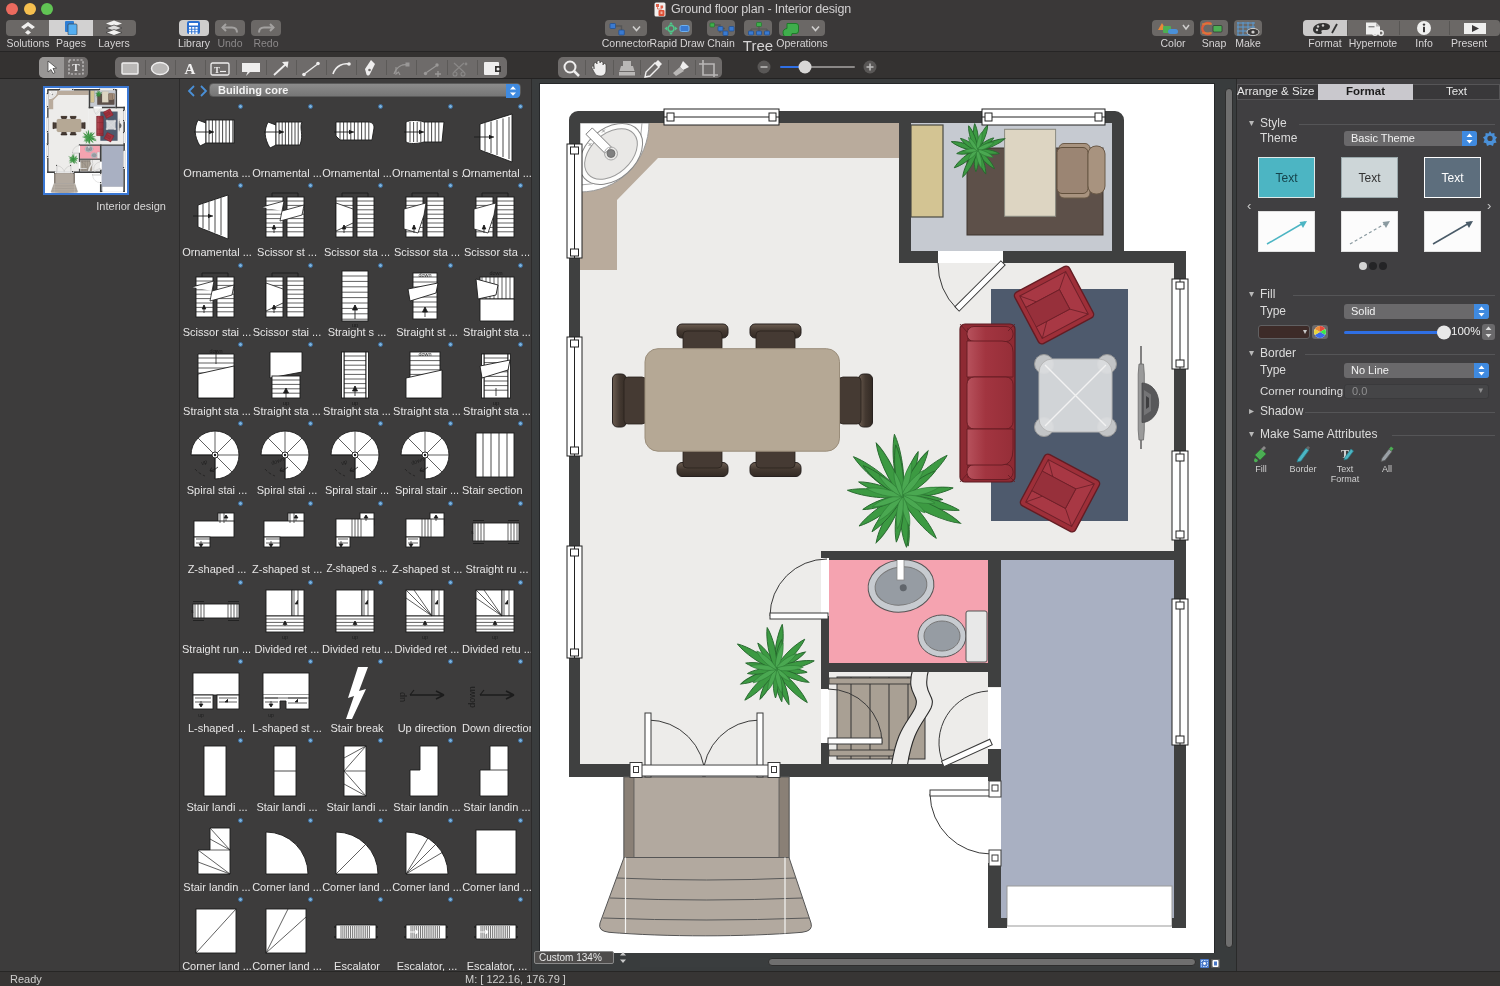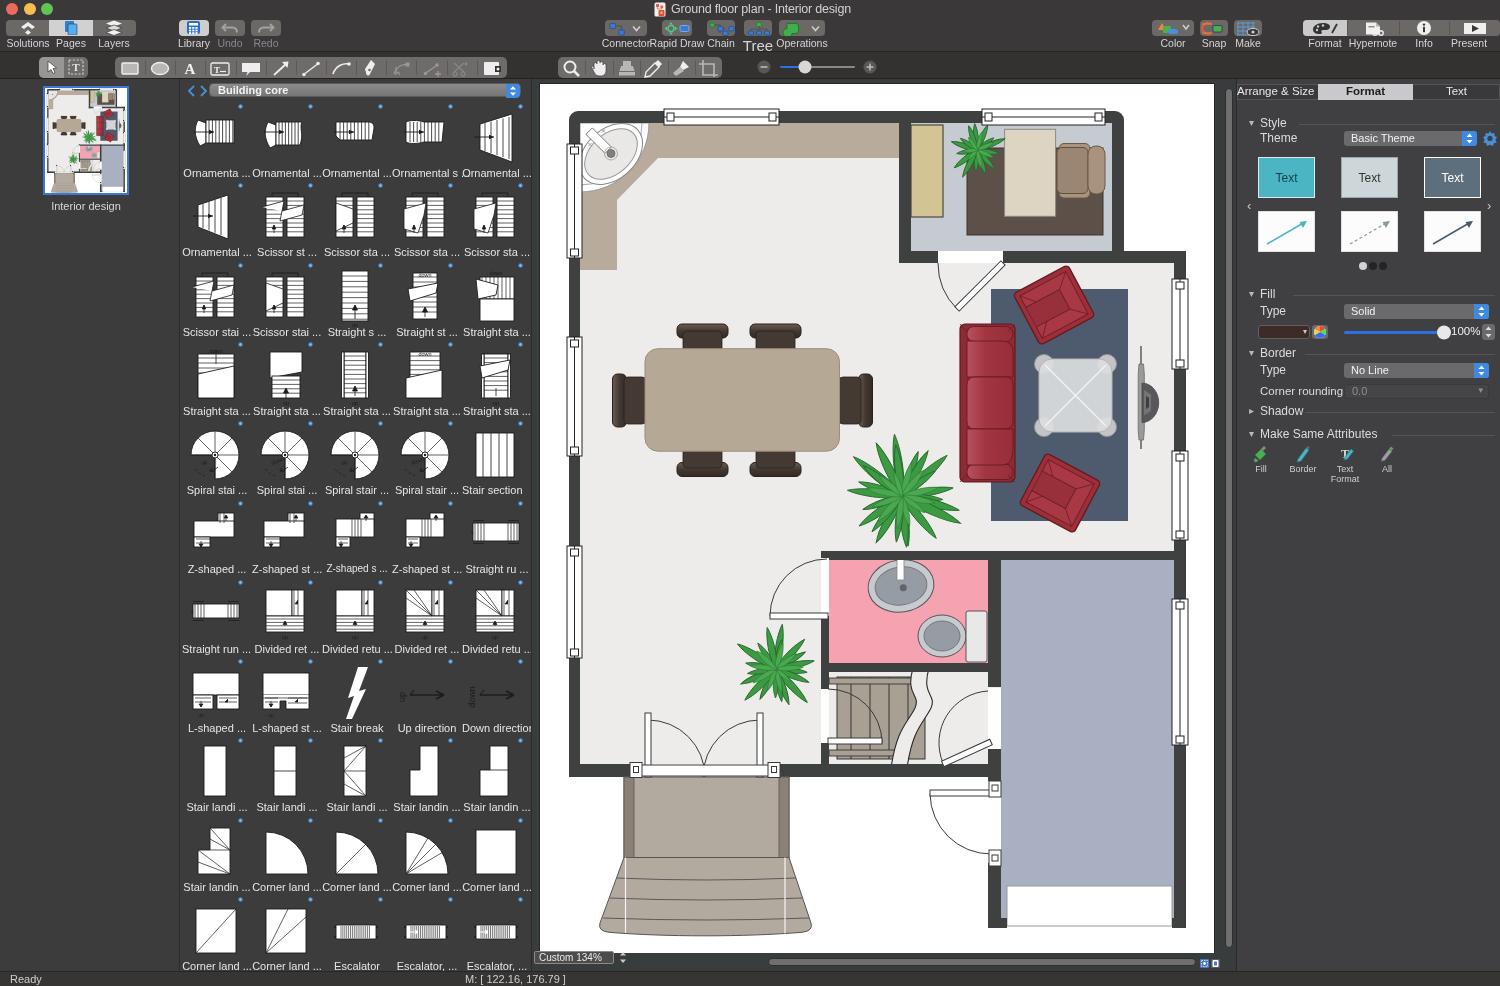--- a/index.html
+++ b/index.html
@@ -661,21 +661,21 @@
         <path d="M220 636 A57 57 0 0 0 163 693" stroke="#3a3a3a" stroke-width="1" fill="none"></path>
         <rect x="105" y="629" width="6" height="64" fill="#fff" stroke="#3a3a3a" stroke-width="1"></rect>
         <rect x="217" y="629" width="6" height="64" fill="#fff" stroke="#3a3a3a" stroke-width="1"></rect>
         <rect x="97" y="681" width="136" height="11" fill="#fff" stroke="#3a3a3a" stroke-width="1"></rect>
         <rect x="90" y="678.5" width="12" height="15" fill="#fff" stroke="#3a3a3a" stroke-width="1"></rect>
         <rect x="93.5" y="682.5" width="5" height="6" fill="#fff" stroke="#3a3a3a" stroke-width="1"></rect>
         <rect x="228" y="678.5" width="12" height="15" fill="#fff" stroke="#3a3a3a" stroke-width="1"></rect>
         <rect x="231.5" y="682.5" width="5" height="6" fill="#fff" stroke="#3a3a3a" stroke-width="1"></rect>
       </g>
     </svg></div>
-<div style="position:absolute;left:6px;top:200px;width:160px;text-align:center;font-size:11px;color:#d8d7d7">Interior design</div>
+<div style="position:absolute;left:6px;top:200px;width:160px;text-align:right;font-size:11px;color:#d8d7d7">Interior design</div>
 <div style="position:absolute;left:179px;top:79px;width:1px;height:892px;background:#2c2b2b;"></div>
 <div style="position:absolute;left:180px;top:79px;width:352px;height:892px;background:#3d3c3c;overflow:hidden;"></div>
 <div style="position:absolute;left:180px;top:79px;width:352px;height:24px">
     <svg width="30" height="16" style="position:absolute;left:4px;top:4px">
       <path d="M10 3 L5 8 L10 13" stroke="#4a90d8" stroke-width="1.8" fill="none"></path>
       <path d="M17 3 L22 8 L17 13" stroke="#4a90d8" stroke-width="1.8" fill="none"></path>
     </svg>
     <div style="position:absolute;left:29px;top:4px;width:312px;height:14px;background:linear-gradient(#8c8c8c,#767676);border:1px solid #5a5a5a;border-radius:4px;">
       <div style="position:absolute;left:8px;top:0px;font-size:11px;font-weight:bold;color:#f2f2f2">Building core</div>
       <div style="position:absolute;right:0;top:0;width:14px;height:14px;background:#3f8ae0;border-radius:0 4px 4px 0"><svg width="14" height="14" style="">

